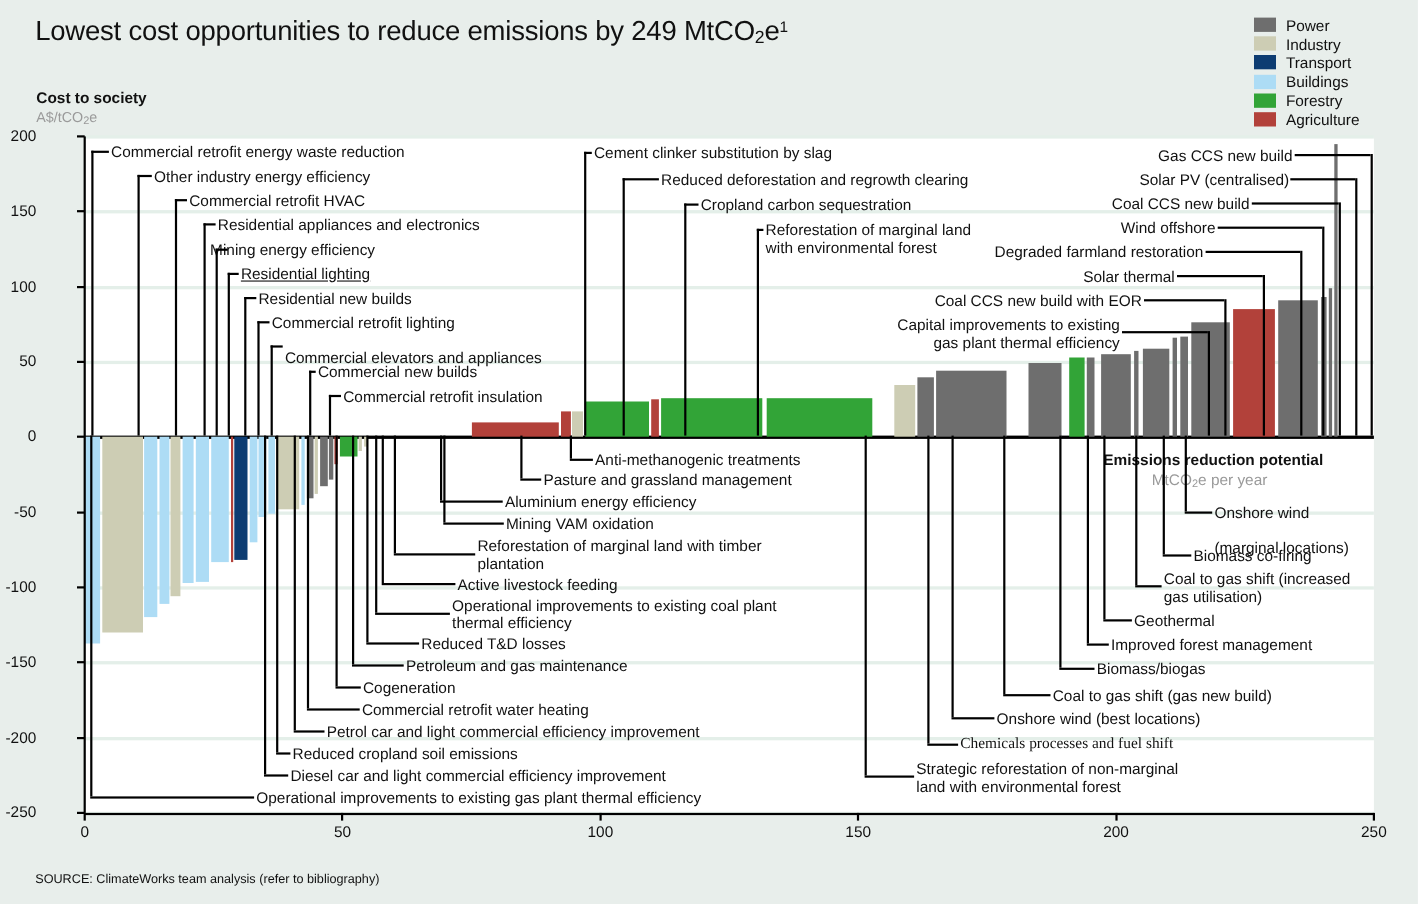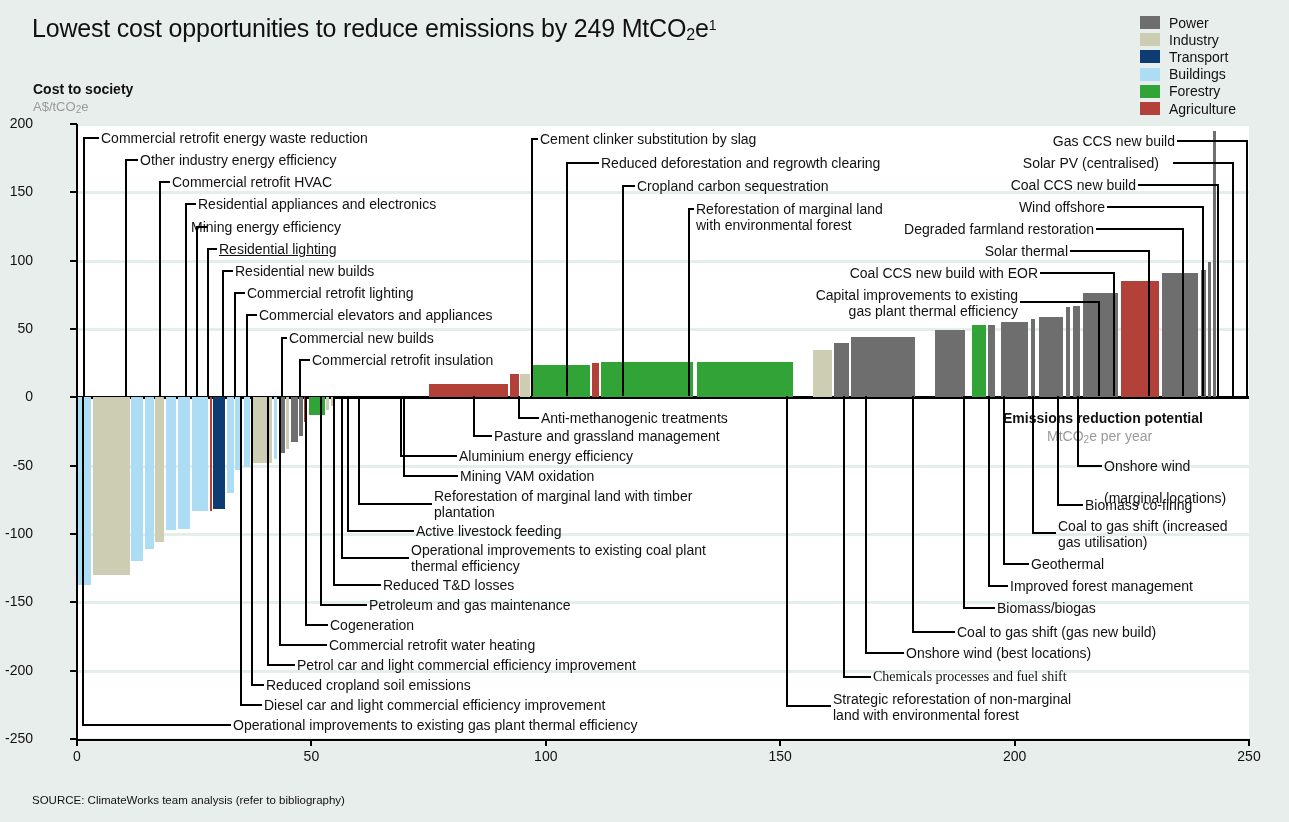--- a/index.html
+++ b/index.html
@@ -220,30 +220,30 @@
 
   <div id="annolayer">
       <div class="anno" style="left: 101px; top: 130px;">Commercial retrofit energy waste reduction</div>
       <div class="anno" style="left: 140px; top: 152px;">Other industry energy efficiency</div>
       <div class="anno" style="left: 172px; top: 174px;">Commercial retrofit HVAC</div>
       <div class="anno" style="left: 198px; top: 196px;">Residential appliances and electronics</div>
       <div class="anno" style="left: 191px; top: 219px;">Mining energy efficiency</div>
       <div class="anno" style="left: 219px; top: 241px; text-decoration: underline;">Residential lighting</div>
       <div class="anno" style="left: 235px; top: 263px;">Residential new builds</div>
       <div class="anno" style="left: 247px; top: 285px;">Commercial retrofit lighting</div>
-      <div class="anno" style="left: 259px; top: 307px;">Commercial elevators and appliances</div>
+      <div class="anno" style="left: 259px; top: 317px;">Commercial elevators and appliances</div>
       <div class="anno" style="left: 289px; top: 330px;">Commercial new builds</div>
       <div class="anno" style="left: 312px; top: 352px;">Commercial retrofit insulation</div>
       <div class="anno" style="left: 540px; top: 131px;">Cement clinker substitution by slag</div>
       <div class="anno" style="left: 601px; top: 155px;">Reduced deforestation and regrowth clearing</div>
       <div class="anno" style="left: 637px; top: 178px;">Cropland carbon sequestration</div>
       <div class="anno" style="left: 696px; top: 201px;">Reforestation of marginal land</div>
       <div class="anno" style="left: 696px; top: 217px;">with environmental forest</div>
       <div class="anno r" style="right: 114px; top: 133px;">Gas CCS new build</div>
-      <div class="anno r" style="right: 130px; top: 155px;">Solar PV (centralised)</div>
+      <div class="anno r" style="right: 117px; top: 155px;">Solar PV (centralised)</div>
       <div class="anno r" style="right: 153px; top: 177px;">Coal CCS new build</div>
       <div class="anno r" style="right: 184px; top: 199px;">Wind offshore</div>
       <div class="anno r" style="right: 195px; top: 221px;">Degraded farmland restoration</div>
       <div class="anno r" style="right: 221px; top: 243px;">Solar thermal</div>
       <div class="anno r" style="right: 251px; top: 265px;">Coal CCS new build with EOR</div>
       <div class="anno r" style="right: 271px; top: 287px;">Capital improvements to existing</div>
       <div class="anno r" style="right: 271px; top: 303px;">gas plant thermal efficiency</div>
       <div class="anno" style="left: 541px; top: 410px;">Anti-methanogenic treatments</div>
       <div class="anno" style="left: 494px; top: 428px;">Pasture and grassland management</div>
       <div class="anno" style="left: 459px; top: 448px;">Aluminium energy efficiency</div>

